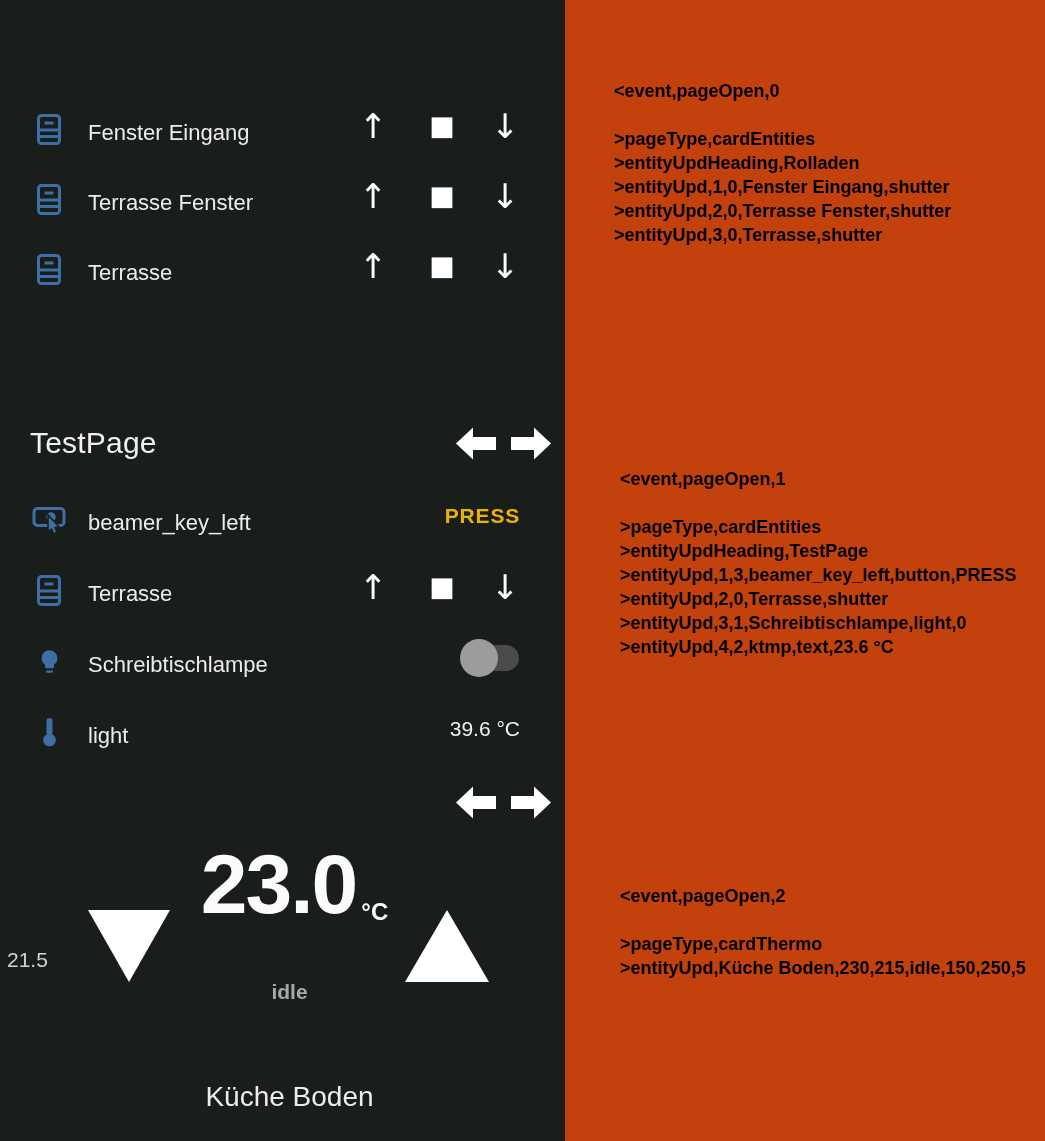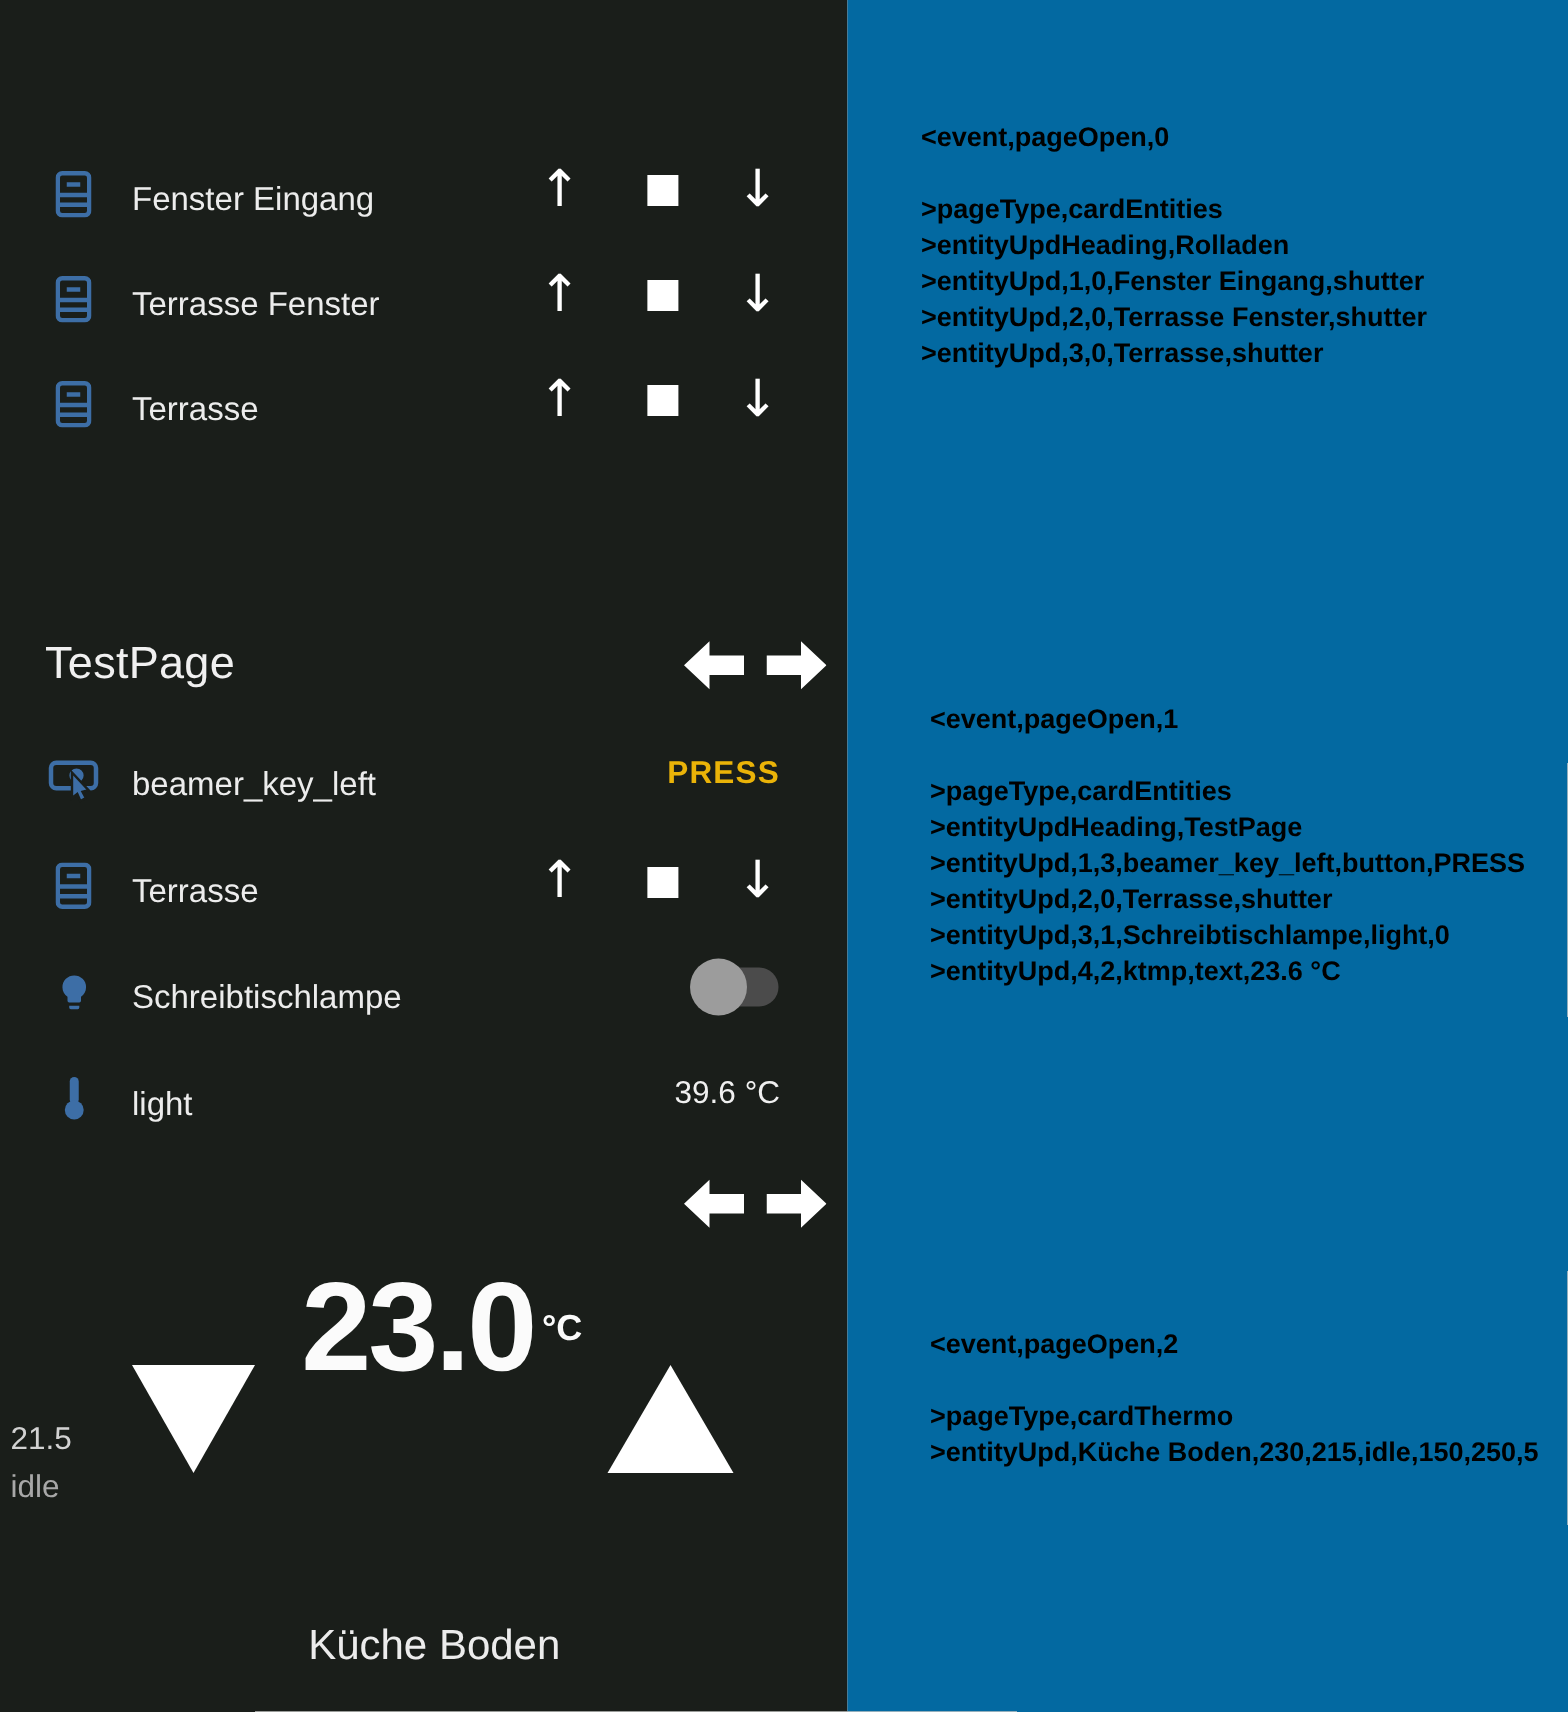--- a/index.html
+++ b/index.html
@@ -43,37 +43,37 @@
   .value-text { position:absolute; right:12px; top:0; height:40px;
     display:flex; align-items:center; color:#f0f0f0; font-size:21px; }
 
   .toggle { position:absolute; right:13px; top:7px; width:56px; height:26px;
     border-radius:13px; background:#4b4b4b; cursor:pointer; }
   .toggle-knob { position:absolute; left:-3px; top:-6px; width:38px; height:38px;
     border-radius:50%; background:#9c9c9c; }
 
   
   .temp-wrap { position:absolute; left:0; right:0; top:72px; display:flex;
-    justify-content:center; align-items:center; transform:translateX(12px); }
+    justify-content:center; align-items:flex-end; transform:translateX(12px); }
   .temp-big { font-size:84px; font-weight:bold; line-height:1; letter-spacing:-2px; color:#fbfbfb; }
   .temp-unit { font-size:24px; font-weight:bold; margin-left:5px; margin-top:4px; color:#fbfbfb; }
   .tri { position:absolute; width:0; height:0; cursor:pointer; }
   .tri-down { left:88px; top:140px; border-left:41px solid transparent;
     border-right:41px solid transparent; border-top:72px solid #ffffff; }
   .tri-up { left:405px; top:140px; border-left:42px solid transparent;
     border-right:42px solid transparent; border-bottom:72px solid #ffffff; }
   .temp-target { position:absolute; left:0; right:0; top:178px; text-align:left;
     font-size:21px; color:#d2d2d2; transform:translateX(7px); }
-  .temp-state { position:absolute; left:0; right:0; top:210px; text-align:left;
-    font-size:21px; color:#a8a8a8; transform:translateX(7px); }
+  .temp-state { position:absolute; left:0; right:0; top:210px; text-align:center;
+    font-size:21px; color:#a8a8a8; transform:translateX(7px);font-weight:bold; }
   .thermo-title { position:absolute; left:0; right:0; top:311px; text-align:center;
     font-size:28px; color:#ececec; transform:translateX(7px); }
 
   
-  .annotations { position:absolute; left:565px; top:0; width:480px; height:1141px; background:#0369a1; }
+  .annotations { position:absolute; left:565px; top:0; width:480px; height:1141px; background:#c2410c; }
   .ann { position:absolute; color:#000000; font-weight:bold; font-size:18px;
     line-height:24px; white-space:nowrap; }
   .ann1 { left:49px; top:79px; }
   .ann2 { left:55px; top:467px; }
   .ann3 { left:55px; top:884px; }
   .ann .event { margin-bottom:24px; }
 
   svg { display:block; }
 </style>
 </head>

